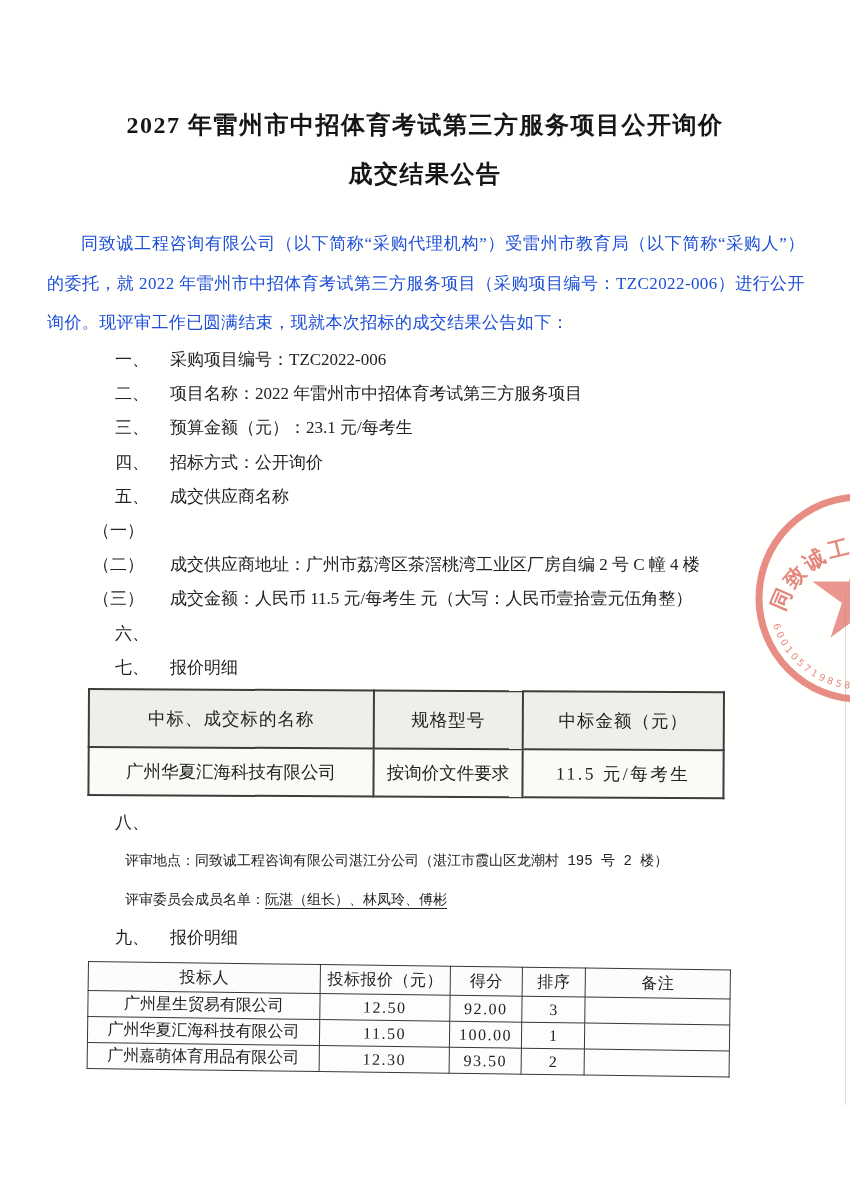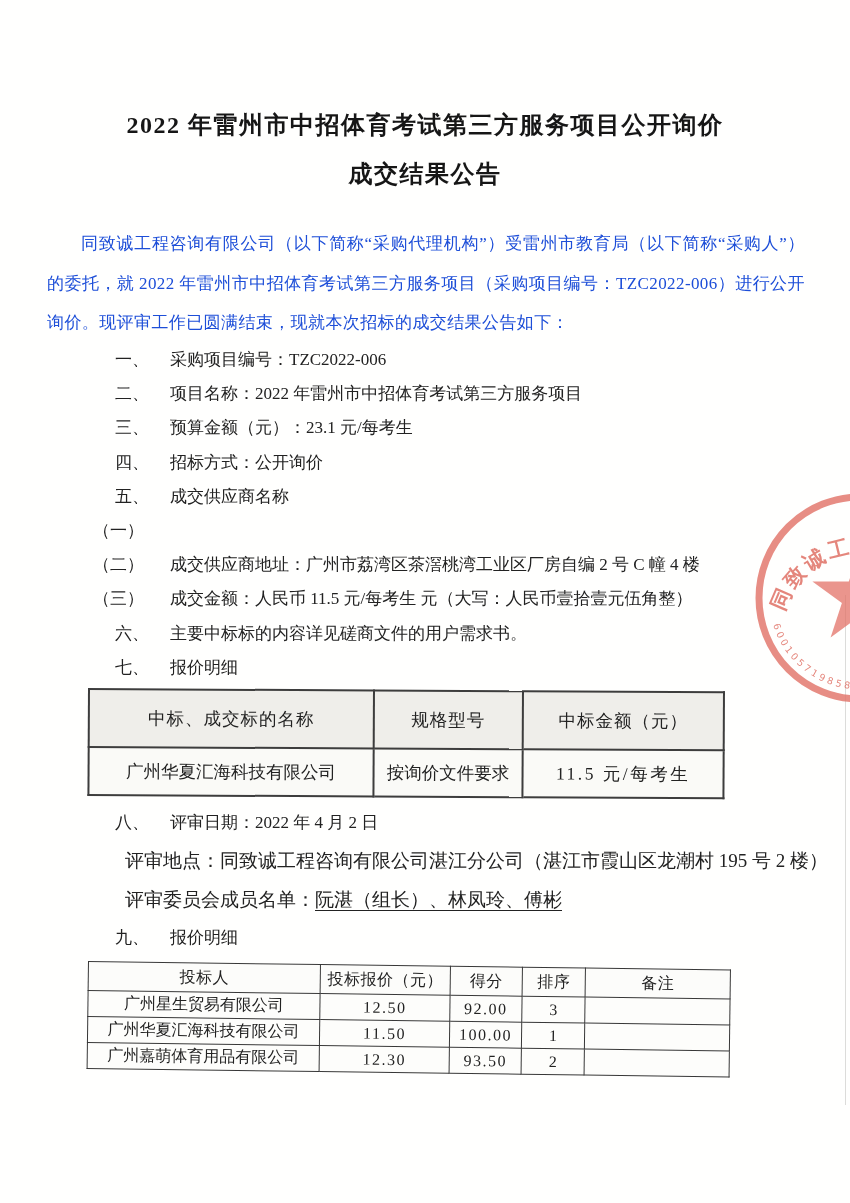--- a/index.html
+++ b/index.html
@@ -32,21 +32,21 @@
     margin:4px 0 0 88px;width:635px;
     border-collapse:collapse;table-layout:fixed;
     transform:rotate(.3deg);transform-origin:0 0;
     font-size:17.5px;color:#222;
   }
   .t1 th,.t1 td{border:2px solid #3d3d3d;text-align:center;font-weight:normal;}
   .t1 th{height:54px;background:#efeeea;letter-spacing:1px;}
   .t1 td{height:44px;background:#fafaf7;}
   .t1 td.spread{letter-spacing:2.5px;}
   
-  .sub{margin-left:125px;height:40px;display:flex;align-items:center;font-size:19px;color:#222;white-space:nowrap;}
+  .sub{margin-left:125px;height:40px;display:flex;align-items:center;font-size:14px;color:#222;white-space:nowrap;font-family:Liberation Mono, monospace;}
   .names-underline{text-decoration:underline;text-underline-offset:4px;}
   
   .t2{
     margin:6px 0 0 88px;width:642px;
     border-collapse:collapse;table-layout:fixed;
     transform:rotate(.75deg);transform-origin:0 0;
     font-size:16px;color:#222;
   }
   .t2 th,.t2 td{border:1.7px solid #383838;text-align:center;font-weight:normal;padding:0;}
   .t2 th{height:28px;background:#fcfcfa;letter-spacing:.5px;}
@@ -56,21 +56,21 @@
   .seal{position:absolute;left:745px;top:483px;pointer-events:none;}
   
   .scan-edge{position:absolute;left:845px;top:595px;width:1px;height:510px;background:#dcdcda;}
 </style>
 </head>
 <body>
 
 <div class="page">
 
   <div class="title-block">
-    <div class="title-line">2022 年雷州市中招体育考试第三方服务项目公开询价</div>
+    <div class="title-line">2027 年雷州市中招体育考试第三方服务项目公开询价</div>
     <div class="title-line">成交结果公告</div>
   </div>
 
   <p class="intro">同致诚工程咨询有限公司（以下简称“采购代理机构”）受雷州市教育局（以下简称“采购人”）的委托，就 2022 年雷州市中招体育考试第三方服务项目（采购项目编号：TZC2022-006）进行公开询价。现评审工作已圆满结束，现就本次招标的成交结果公告如下：</p>
 
   <div class="items">
     <div class="item">
       <span class="inum">一、</span>
       <span class="itext">采购项目编号：TZC2022-006</span>
     </div>
@@ -96,21 +96,20 @@
     <div class="item paren">
       <span class="inum">（二）</span>
       <span class="itext">成交供应商地址：广州市荔湾区茶滘桃湾工业区厂房自编 2 号 C 幢 4 楼</span>
     </div>
     <div class="item paren">
       <span class="inum">（三）</span>
       <span class="itext">成交金额：人民币 11.5 元/每考生 元（大写：人民币壹拾壹元伍角整）</span>
     </div>
     <div class="item">
       <span class="inum">六、</span>
-      <span class="itext">主要中标标的内容详见磋商文件的用户需求书。</span>
     </div>
     <div class="item">
       <span class="inum">七、</span>
       <span class="itext">报价明细</span>
     </div>
   </div>
 
   <table class="t1">
     <colgroup>
         <col style="width:285px">
@@ -126,21 +125,20 @@
     <tr>
       <td>广州华夏汇海科技有限公司</td>
       <td>按询价文件要求</td>
       <td class="spread">11.5 元/每考生</td>
     </tr>
   </tbody>
     </table>
 
   <div class="item" style="margin-top:7px;height:38px;">
     <span class="inum">八、</span>
-    <span class="itext">评审日期：2022 年 4 月 2 日</span>
   </div>
 
   <div class="sub">评审地点：同致诚工程咨询有限公司湛江分公司（湛江市霞山区龙潮村 195 号 2 楼）</div>
 
   <div class="sub" style="height:38px;">
     <span>评审委员会成员名单：</span>
       <span class="names-underline">阮湛（组长）、林凤玲、傅彬</span>
   </div>
 
   <div class="item" style="height:36px;">

